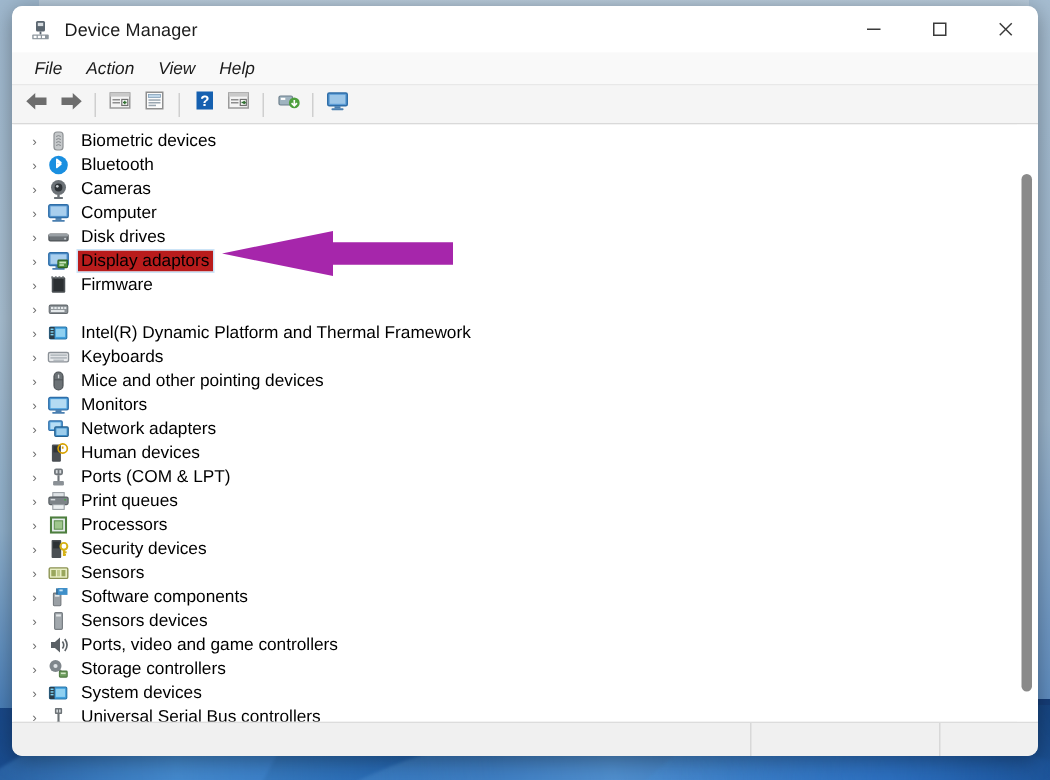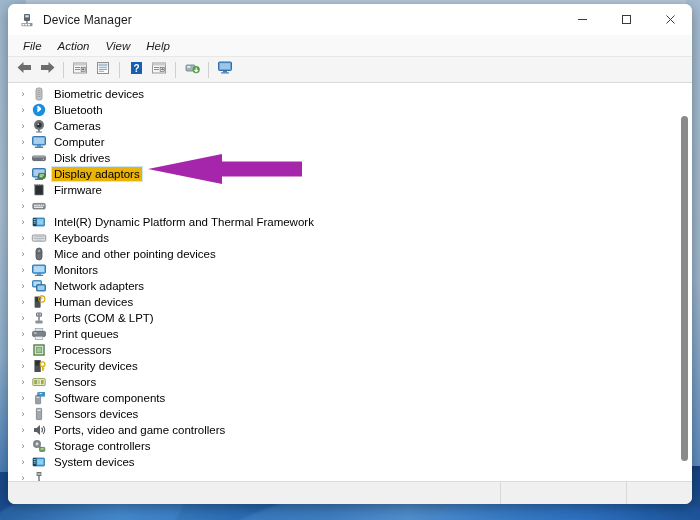--- a/index.html
+++ b/index.html
@@ -203,21 +203,21 @@
     width: 16px; height: 16px;
     flex: 0 0 auto;
     margin-right: 5px;
     position: relative;
   }
   .node .nlabel {
     padding: 0 2px;
     line-height: 14px;
   }
   .node.selected .nlabel {
-    background: #eab308;
+    background: #b91c1c;
     outline: 1px solid #cce4f7;
   }
 
   
   .vscroll {
     position: absolute;
     right: 1px; top: 0;
     width: 13px;
     height: 100%;
     background: #ffffff;
@@ -736,20 +736,21 @@
           <span class="chev">›</span>
           <span class="nicon">
             <svg width="16" height="16" viewBox="0 0 16 16">
               <rect x="5.6" y="2" width="4.8" height="4" rx=".6" fill="#6c7276"></rect>
               <rect x="6.6" y="3" width="1" height="2" fill="#dde1e4"></rect>
               <rect x="8.4" y="3" width="1" height="2" fill="#dde1e4"></rect>
               <rect x="7.3" y="6" width="1.4" height="5.4" fill="#6c7276"></rect>
               <circle cx="8" cy="12.6" r="1.8" fill="#6c7276"></circle>
             </svg>
           </span>
+          <span class="nlabel">Universal Serial Bus controllers</span>
         </div>
 
       </div>
 
       <div class="vscroll">
         <div class="vthumb"></div>
       </div>
     </div>
 
     <div class="statusbar">

